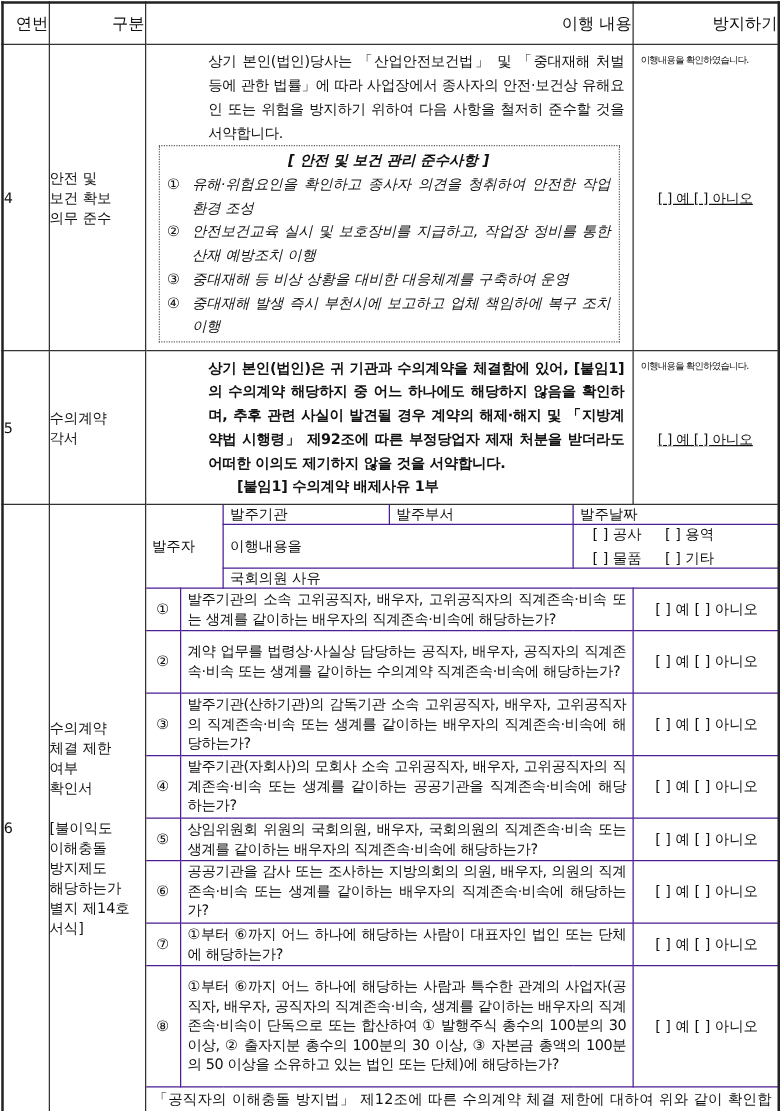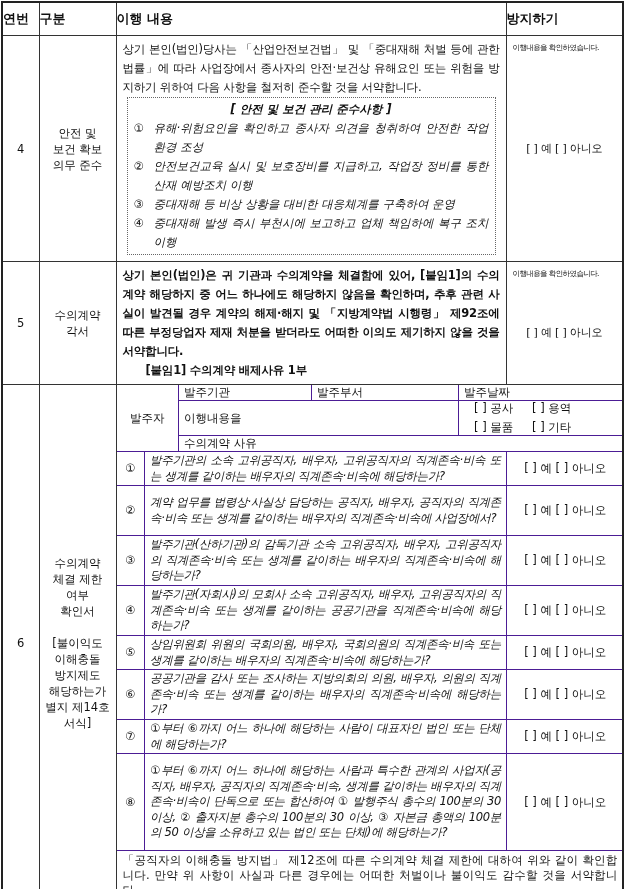--- a/index.html
+++ b/index.html
@@ -1,36 +1,36 @@
 <!DOCTYPE html>
 <html><head>
 <meta charset="utf-8">
 <style>
   html, body { margin: 0; padding: 0; background: #ffffff; }
   body { width: 625px; height: 889px; overflow: hidden; font-family: "DejaVu Sans", "Liberation Sans", sans-serif; color: #111; }
   .page { position: absolute; left: 1px; top: 1px; width: 621px; }
   table { border-collapse: collapse; }
   table.main { width: 621px; table-layout: fixed; border: 2px solid #222; }
   table.main > tbody > tr > td, table.main > thead > tr > th { border: 1px solid #333; vertical-align: middle; padding: 0; }
-  th { font-weight: bold; font-size: 13px; height: 32px; text-align: left; }
-  .c { text-align: center; font-size: 11.5px; line-height: 16px; }
-  .content { font-size: 11.5px; line-height: 19px; padding: 4px 6px 4px 6px; text-align: justify; letter-spacing: -0.2px; }
+  th { font-weight: normal; font-size: 13px; height: 32px; text-align: right; }
+  .c { font-size: 11.5px; line-height: 16px; }
+  .content { font-size: 11.5px; line-height: 19px; padding: 4px 6px 4px 6px; text-align: justify; letter-spacing: -0.2px; margin-left: 44px; }
   .bold { font-weight: bold; }
-  .confirm-cell { position: relative; }
+  .confirm-cell { position: relative; text-decoration: underline; }
   .confirm-note { position: absolute; top: 7px; left: 6px; font-size: 7.5px; letter-spacing: -0.6px; white-space: nowrap; }
   .yesno { font-size: 11px; text-align: center; white-space: nowrap; letter-spacing: -0.2px; }
   .box { border: 1px dotted #666; margin: 0 10px 6px 10px; padding: 2px 6px 2px 6px; font-size: 11.5px; line-height: 19px; font-style: italic; }
   .box-title { text-align: center; font-weight: bold; }
   .item { display: flex; }
   .item .num { width: 20px; flex: none; }
   .item .txt { flex: 1; text-align: justify; }
   table.inner { width: 100%; table-layout: fixed; border-style: hidden; }
   table.inner td { border: 1px solid #4c1d95; padding: 0 5px; font-size: 11.5px; line-height: 15px; vertical-align: middle; }
   .q-num { text-align: center; font-size: 12px; padding: 0 !important; }
-  .q-text { text-align: justify; letter-spacing: -0.3px; line-height: 15.5px !important; padding: 1px 5px !important; font-style: italic; }
+  .q-text { text-align: justify; letter-spacing: -0.3px; line-height: 15.5px !important; padding: 1px 5px !important; }
   .q-ans { font-size: 11px; text-align: center; white-space: nowrap; padding: 0 !important; }
   .closing { font-size: 11.5px; line-height: 19px; padding: 2px 6px 3px 6px !important; text-align: justify; letter-spacing: 0.2px; }
   .type-grid { display: grid; grid-template-columns: 58px 60px; row-gap: 4px; font-size: 11.5px; line-height: 15px; padding-left: 10px; }
 </style>
 </head>
 <body>
 
 <div class="page">
 <table class="main">
   <colgroup>
@@ -137,31 +137,31 @@
             <td colspan="2">
               <div class="type-grid">
                 <span>[  ] 공사</span>
                 <span>[  ] 용역</span>
                 <span>[  ] 물품</span>
                 <span>[  ] 기타</span>
               </div>
             </td>
           </tr>
           <tr style="height:16px">
-            <td colspan="4">수의계약 사유</td>
+            <td colspan="4">국회의원 사유</td>
           </tr>
 
           <tr style="height:34px">
             <td class="q-num">①</td>
             <td colspan="4" class="q-text">발주기관의 소속 고위공직자, 배우자, 고위공직자의 직계존속·비속 또는 생계를 같이하는 배우자의 직계존속·비속에 해당하는가?</td>
             <td class="q-ans">[  ] 예 [  ] 아니오</td>
           </tr>
           <tr style="height:50px">
             <td class="q-num">②</td>
-            <td colspan="4" class="q-text">계약 업무를 법령상·사실상 담당하는 공직자, 배우자, 공직자의 직계존속·비속 또는 생계를 같이하는 배우자의 직계존속·비속에 사업장에서?</td>
+            <td colspan="4" class="q-text">계약 업무를 법령상·사실상 담당하는 공직자, 배우자, 공직자의 직계존속·비속 또는 생계를 같이하는 수의계약 직계존속·비속에 해당하는가?</td>
             <td class="q-ans">[  ] 예 [  ] 아니오</td>
           </tr>
           <tr style="height:50px">
             <td class="q-num">③</td>
             <td colspan="4" class="q-text">발주기관(산하기관)의 감독기관 소속 고위공직자, 배우자, 고위공직자의 직계존속·비속 또는 생계를 같이하는 배우자의 직계존속·비속에 해당하는가?</td>
             <td class="q-ans">[  ] 예 [  ] 아니오</td>
           </tr>
           <tr style="height:50px">
             <td class="q-num">④</td>
             <td colspan="4" class="q-text">발주기관(자회사)의 모회사 소속 고위공직자, 배우자, 고위공직자의 직계존속·비속 또는 생계를 같이하는 공공기관을 직계존속·비속에 해당하는가?</td>

